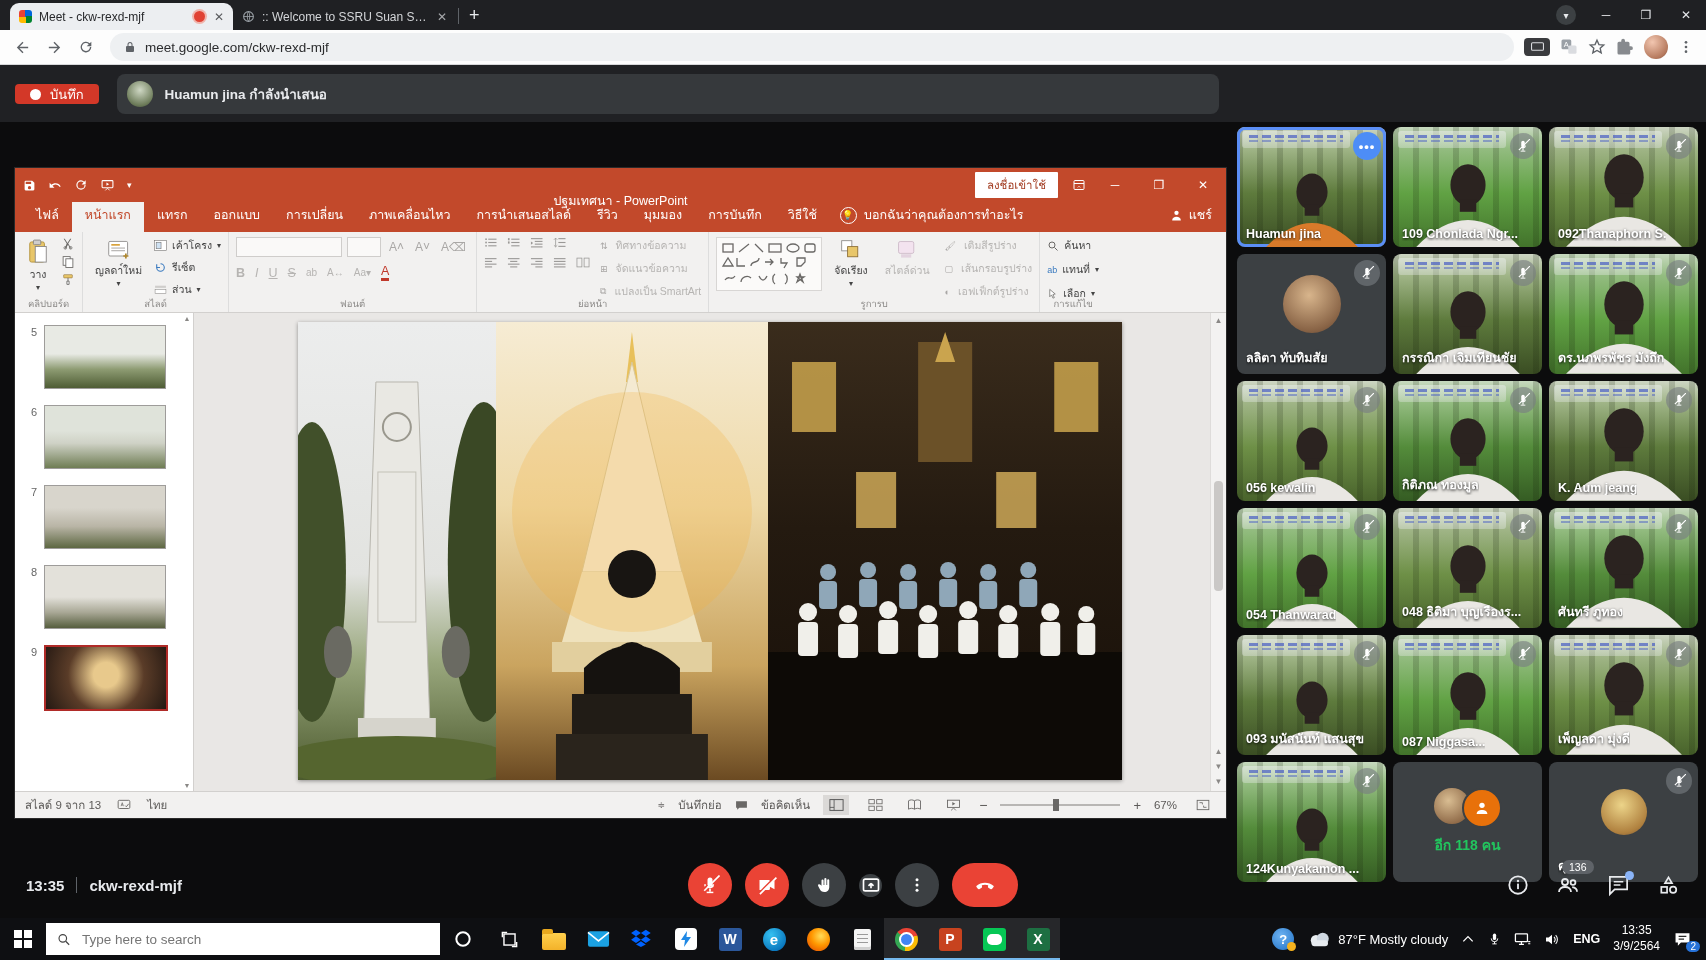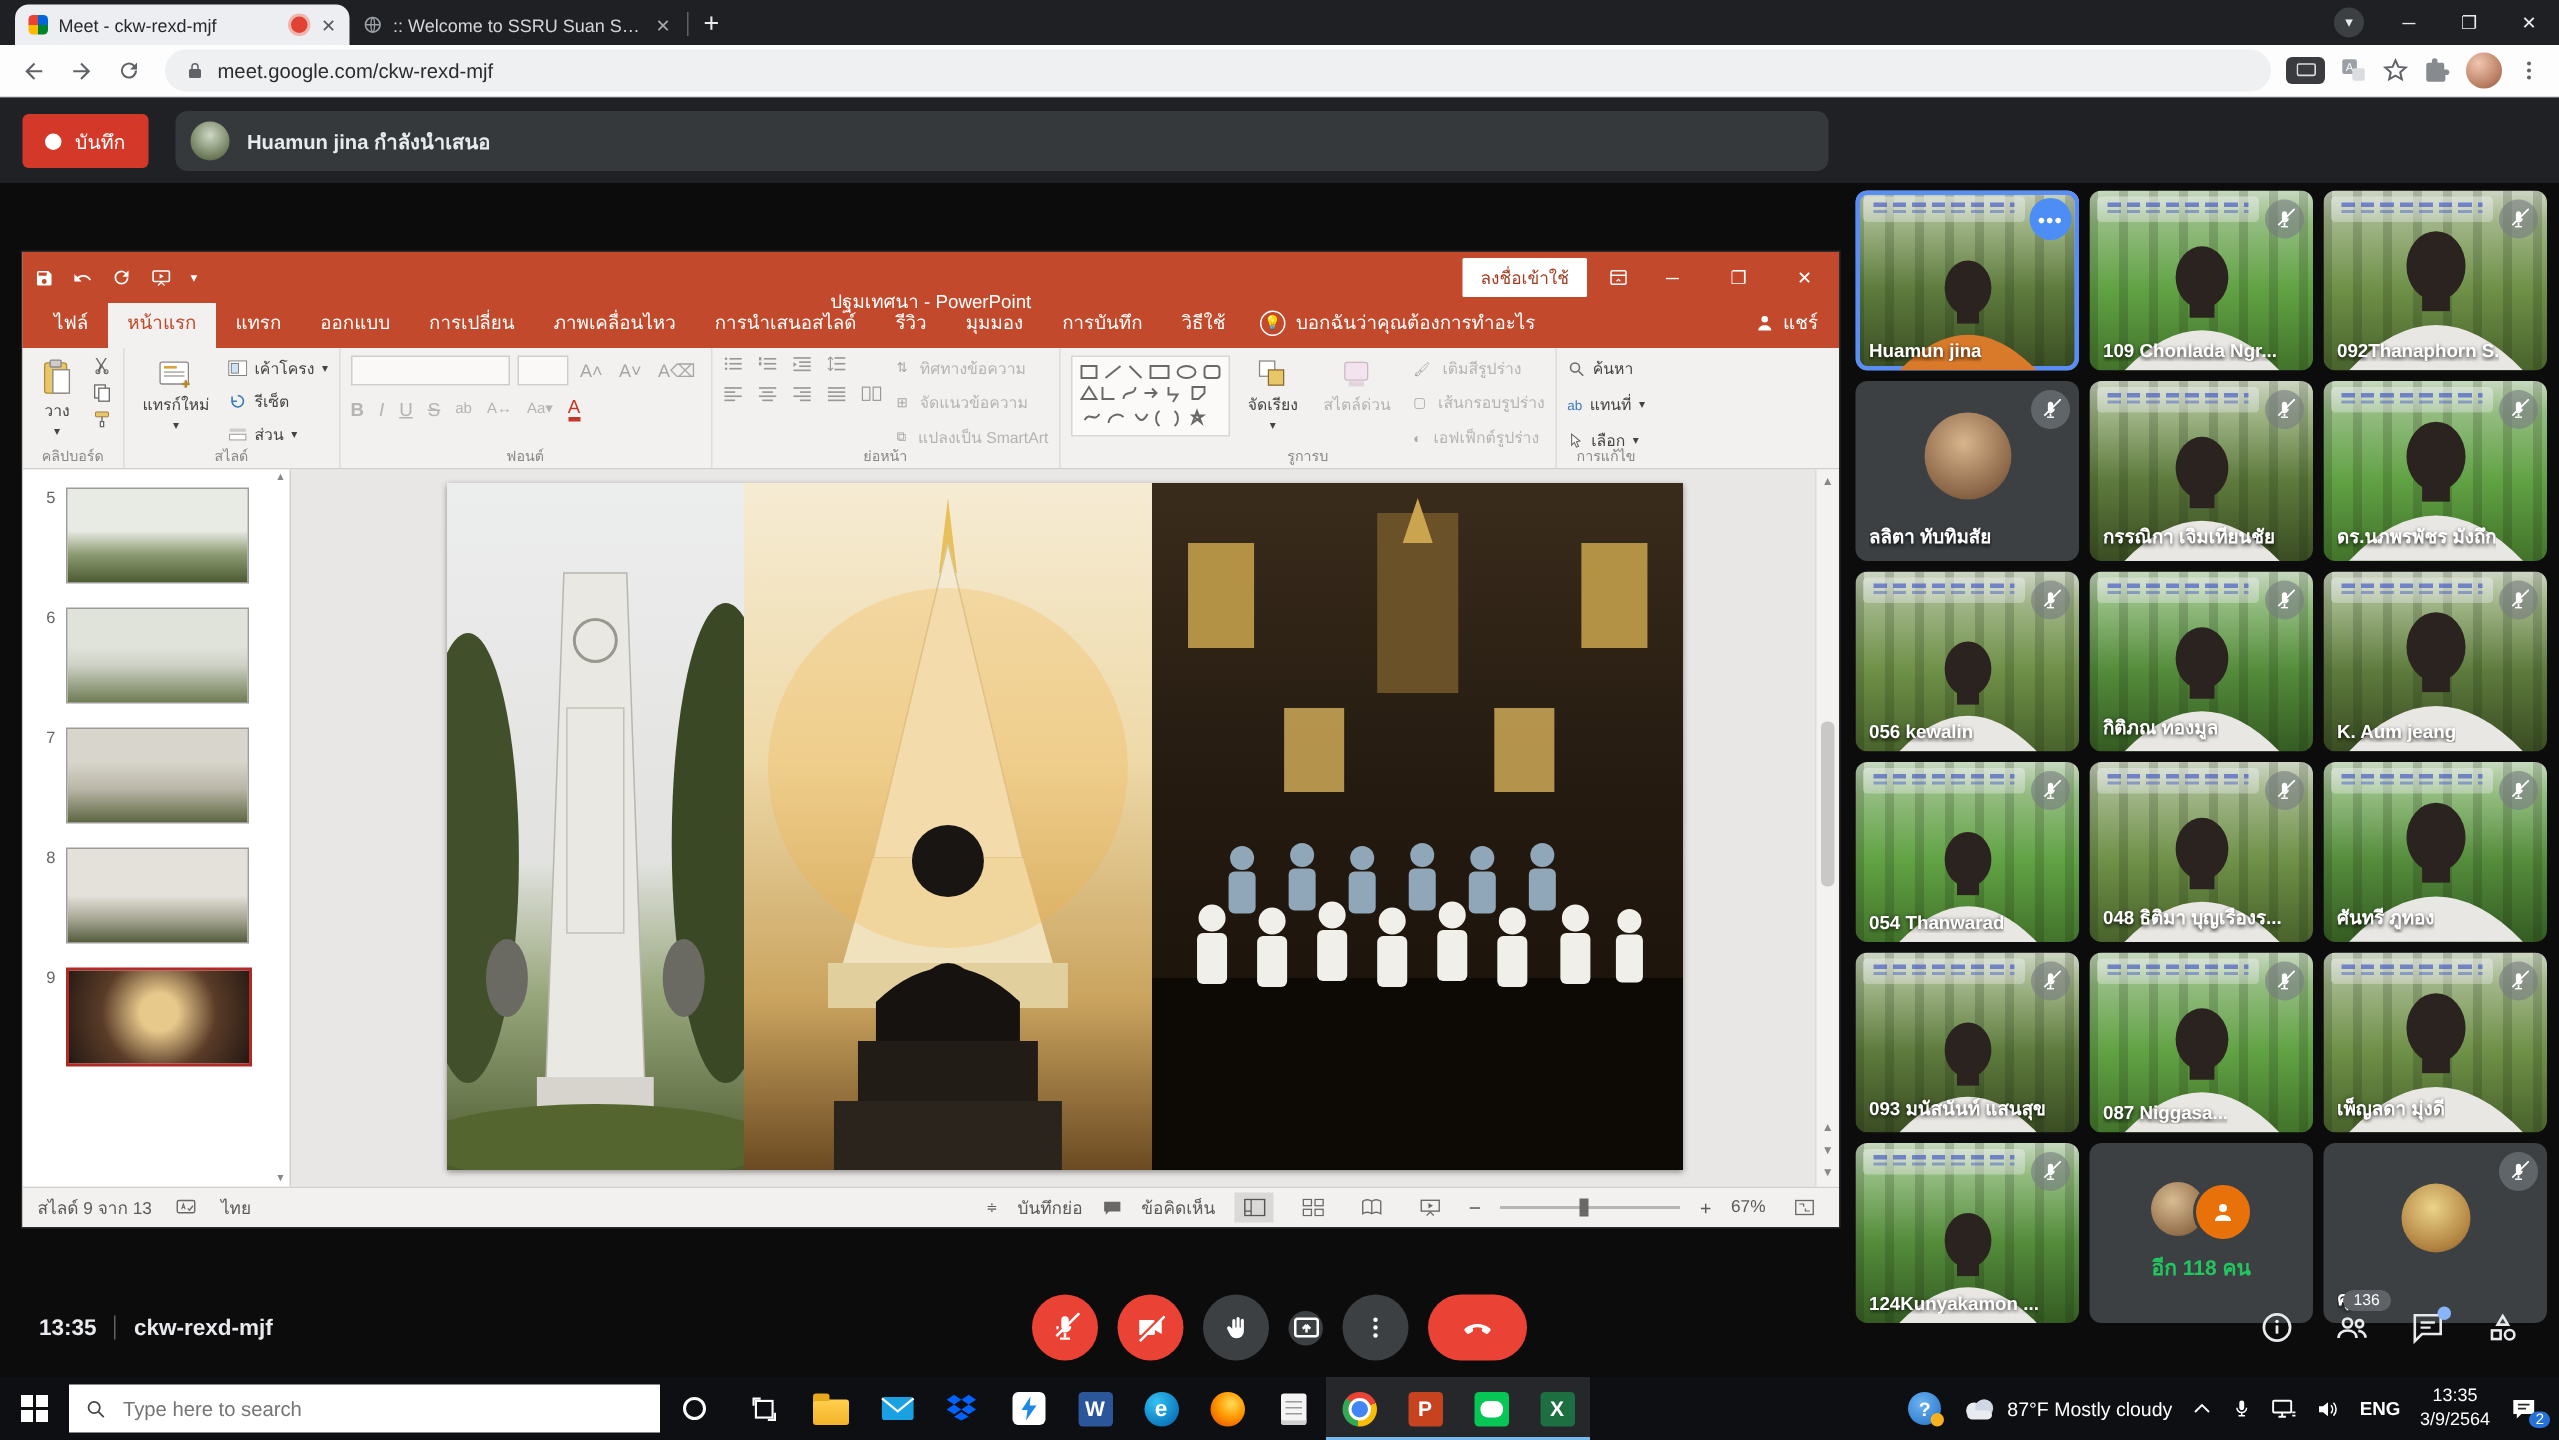--- a/index.html
+++ b/index.html
@@ -25,21 +25,21 @@
   
   .toolbar{height:34px;background:#fdfdfd;border-bottom:1px solid #d7d8da;display:flex;align-items:center;gap:4px;padding:0 8px;}
   .navbtn{width:28px;height:28px;display:grid;place-items:center;color:#5f6368;}
   .urlbar{flex:1;height:28px;background:#eef0f2;border-radius:14px;display:flex;align-items:center;gap:9px;padding:0 14px;font-size:13.5px;color:#2b2c2e;margin:0 6px;}
   .tb-right{display:flex;align-items:center;gap:10px;padding-right:4px;}
   .castchip{width:26px;height:18px;background:#3a3b3e;border-radius:4px;display:grid;place-items:center;}
   .avatar-sm{width:24px;height:24px;border-radius:50%;background:radial-gradient(circle at 35% 30%,#f2c6b0,#b67a5e 70%,#7b4a38);}
 
   
   .banner{height:58px;background:#202124;display:flex;align-items:center;gap:18px;padding:0 15px;}
-  .recpill{display:flex;align-items:center;gap:9px;background:#d33828;color:#fff;font-size:13px;padding:0 15px;height:36px;border-radius:4px;}
+  .recpill{display:flex;align-items:center;gap:9px;background:#d33828;color:#fff;font-size:13px;padding:0 15px;height:20px;border-radius:4px;}
   .recpill .dot{width:11px;height:11px;border-radius:50%;background:#fff;}
   .presenterbar{width:1082px;height:40px;background:#36393c;border-radius:8px;display:flex;align-items:center;gap:12px;padding:0 10px;color:#e8eaed;font-size:13.5px;font-weight:bold;}
   .presenterbar .pav{width:26px;height:26px;border-radius:50%;background:radial-gradient(circle at 50% 35%,#cfd8c4,#6d7c5a 70%,#3c4733);}
 
   
   .stage{position:absolute;top:122px;left:0;right:0;bottom:42px;background:#0c0c0d;}
 
   
   .ppt{position:absolute;left:15px;top:46px;width:1211px;height:650px;background:#f2f1f0;box-shadow:0 0 0 1px #2a2a2a;display:flex;flex-direction:column;}
   .ppt-title{height:34px;background:#c2492b;display:flex;align-items:center;color:#fff;font-size:12px;padding:0 8px;position:relative;}
@@ -364,21 +364,21 @@
 
         <div class="rgroup">
           <div class="bigbtn">
             <svg width="24" height="22" viewBox="0 0 28 24">
                 <rect x="2" y="2" width="22" height="17" rx="1.5" fill="#fff" stroke="#8a8886"></rect>
                 <rect x="5" y="5" width="10" height="2" fill="#d8a23c"></rect>
                 <rect x="5" y="9" width="16" height="1.5" fill="#bcbab8"></rect>
                 <rect x="5" y="12" width="16" height="1.5" fill="#bcbab8"></rect>
                 <path d="M22 16v6m-3-3h6" stroke="#b0882f" stroke-width="2"></path>
               </svg>
-            <span>แทรก์ใหม่</span>
+            <span>ญลดา์ใหม่</span>
               <span class="caret">▾</span>
           </div>
           <div class="vcol">
             <div class="srow">
                 <svg width="13" height="11" viewBox="0 0 24 20">
                   <rect x="1" y="1" width="22" height="18" fill="#fff" stroke="#6a6866"></rect>
                   <rect x="4" y="4" width="9" height="12" fill="#cfe2f3" stroke="#6a6866"></rect>
                 </svg>
                 <span>เค้าโครง</span>
                 <span class="caret">▾</span>

